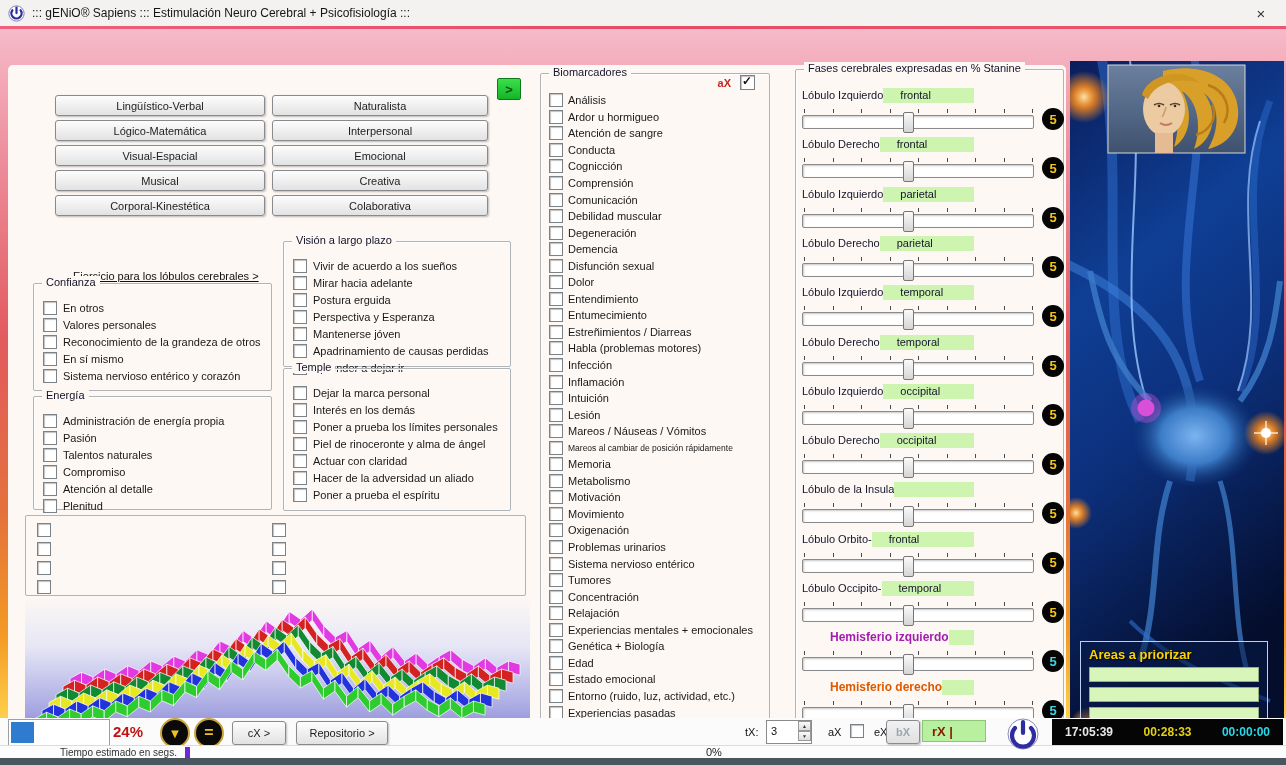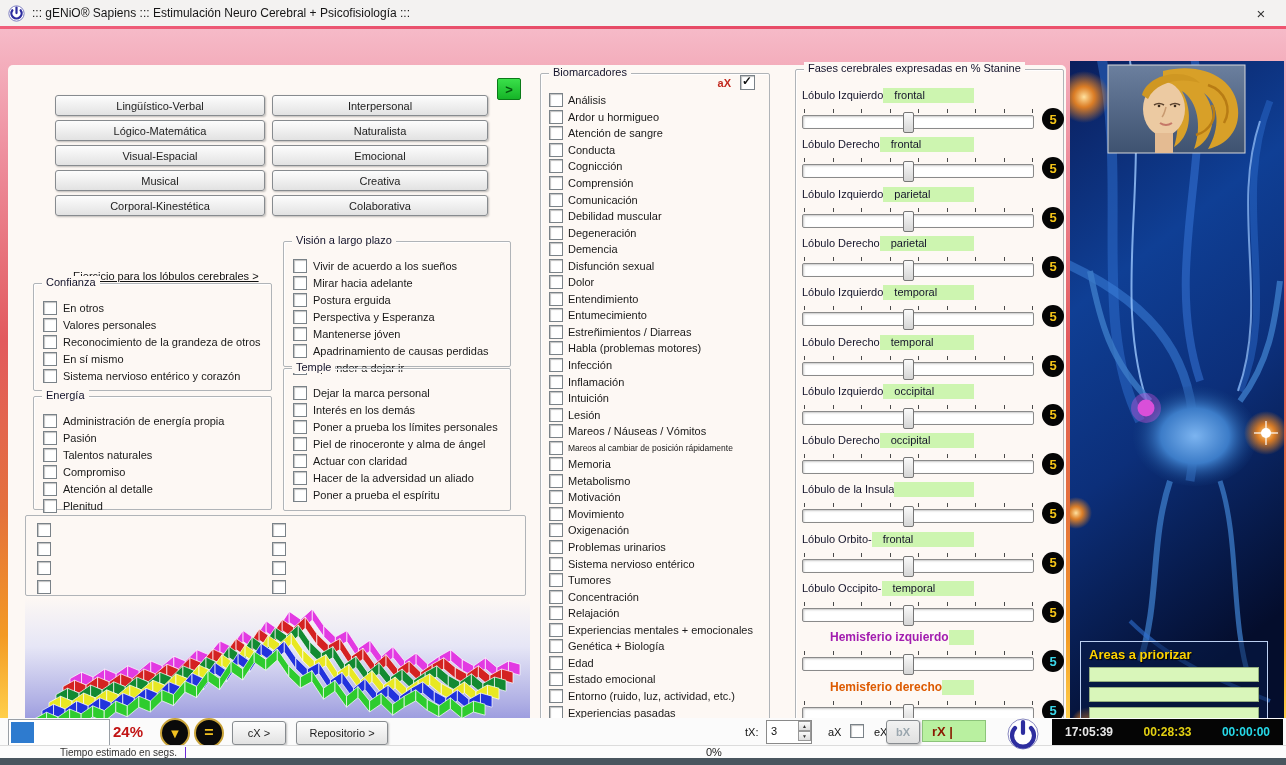--- a/index.html
+++ b/index.html
@@ -67,21 +67,21 @@
   .bm-ax-label{position:absolute;top:3px;right:38px;font-size:11px;font-weight:bold;color:#c2291f;}
   .bm-ax-cb{position:absolute;top:1px;right:14px;width:13px;height:13px;}
 
   
   #fases-gb{left:795px;top:40px;width:267px;height:662px;}
   #fases-body{position:absolute;left:6px;top:0;right:0;bottom:0;}
   .frow{position:absolute;left:0;width:255px;height:49px;}
   .frow-label{position:absolute;left:0;top:0;display:flex;width:172px;height:15px;
               font-size:11px;color:#14142a;white-space:nowrap;line-height:15px;}
   .frow-label .pre{flex:0 0 auto;}
-  .frow-label .hl{flex:1 1 auto;background:#cdf5b0;padding-left:11px;}
+  .frow-label .hl{flex:1 1 auto;background:#cdf5b0;padding-left:17px;}
   .frow-label.hemi .pre{font-weight:bold;font-size:12px;padding-left:28px;}
   .frow-label.hemi-left .pre{color:#a21caf;}
   .frow-label.hemi-right .pre{color:#dd5a00;}
   .ticks{position:absolute;left:0;top:21px;width:232px;height:5px;}
   .tick{position:absolute;top:0;width:1px;height:4px;background:#4a4a4a;}
   .track{position:absolute;left:0;top:27px;width:230px;height:12px;background:#fff;border:1px solid #8a8a8a;
          border-radius:2px;box-shadow:inset 1px 1px 2px rgba(0,0,0,.22);}
   .thumb{position:absolute;left:100px;top:-4px;width:9px;height:19px;
          background:linear-gradient(#fafafa,#d5d5d5);border:1px solid #767676;border-radius:2px;}
   .badge{position:absolute;left:240px;top:20px;width:22px;height:22px;border-radius:50%;background:#050505;
@@ -103,21 +103,21 @@
   #progress-box{position:absolute;left:8px;top:1px;width:100px;height:27px;background:#fff;border:1px solid #9aa0a6;}
   #progress-fill{position:absolute;left:2px;top:2px;width:23px;height:21px;background:#2e7bcf;}
   #pct24{position:absolute;left:113px;top:5px;font-size:15px;font-weight:bold;color:#c11212;}
   .circle-btn{position:absolute;top:0;width:30px;height:30px;border-radius:50%;background:#0a0a0a;
               border:2px solid #caa43a;box-sizing:border-box;color:#f0c020;display:flex;align-items:center;justify-content:center;
               font-weight:bold;}
   #circle-down{left:160px;font-size:13px;}
   #circle-eq{left:194px;font-size:16px;}
   #cx-btn{position:absolute;left:232px;top:3px;width:52px;height:22px;}
   #repo-btn{position:absolute;left:296px;top:3px;width:90px;height:22px;}
-  #tiempo-label{position:absolute;left:60px;top:29px;font-size:10px;color:#333;border-right:1px solid #6d28d9;padding-right:8px;}
+  #tiempo-label{position:absolute;left:60px;top:29px;font-size:10px;color:#333;border-right:5px solid #6d28d9;padding-right:8px;}
   #zero-pct{position:absolute;left:706px;top:28px;font-size:11px;color:#222;}
   #tx-label{position:absolute;left:745px;top:8px;font-size:11px;color:#111;}
   #tx-spinner{position:absolute;left:766px;top:2px;width:44px;height:22px;background:#fff;border:1px solid #8a8a8a;}
   #tx-value{position:absolute;left:4px;top:4px;font-size:11px;color:#111;}
   .spin-arrows{position:absolute;right:0;top:0;width:13px;height:20px;display:flex;flex-direction:column;}
   .spin-arrows span{flex:1;background:linear-gradient(#fafafa,#ddd);border:1px solid #999;font-size:5px;color:#333;
                     display:flex;align-items:center;justify-content:center;}
   #ax-label{position:absolute;left:828px;top:8px;font-size:11px;color:#111;}
   #ax-cb{position:absolute;left:850px;top:6px;}
   #ex-label{position:absolute;left:874px;top:8px;font-size:11px;color:#111;}
@@ -154,22 +154,22 @@
     <div class="content"></div>
 
     <div class="intel-col" id="intel-left">
         <div class="btn intel-btn">Lingüístico-Verbal</div>
         <div class="btn intel-btn">Lógico-Matemática</div>
         <div class="btn intel-btn">Visual-Espacial</div>
         <div class="btn intel-btn">Musical</div>
         <div class="btn intel-btn">Corporal-Kinestética</div>
       </div>
     <div class="intel-col" id="intel-right">
+        <div class="btn intel-btn">Naturalista</div>
         <div class="btn intel-btn">Interpersonal</div>
-        <div class="btn intel-btn">Naturalista</div>
         <div class="btn intel-btn">Emocional</div>
         <div class="btn intel-btn">Creativa</div>
         <div class="btn intel-btn">Colaborativa</div>
       </div>
     <div class="go-btn">&gt;</div>
 
     <div class="link">Ejercicio para los lóbulos cerebrales &gt;</div>
 
     <div class="groupbox" id="confianza-gb">
       <span class="gb-title">Confianza</span>

